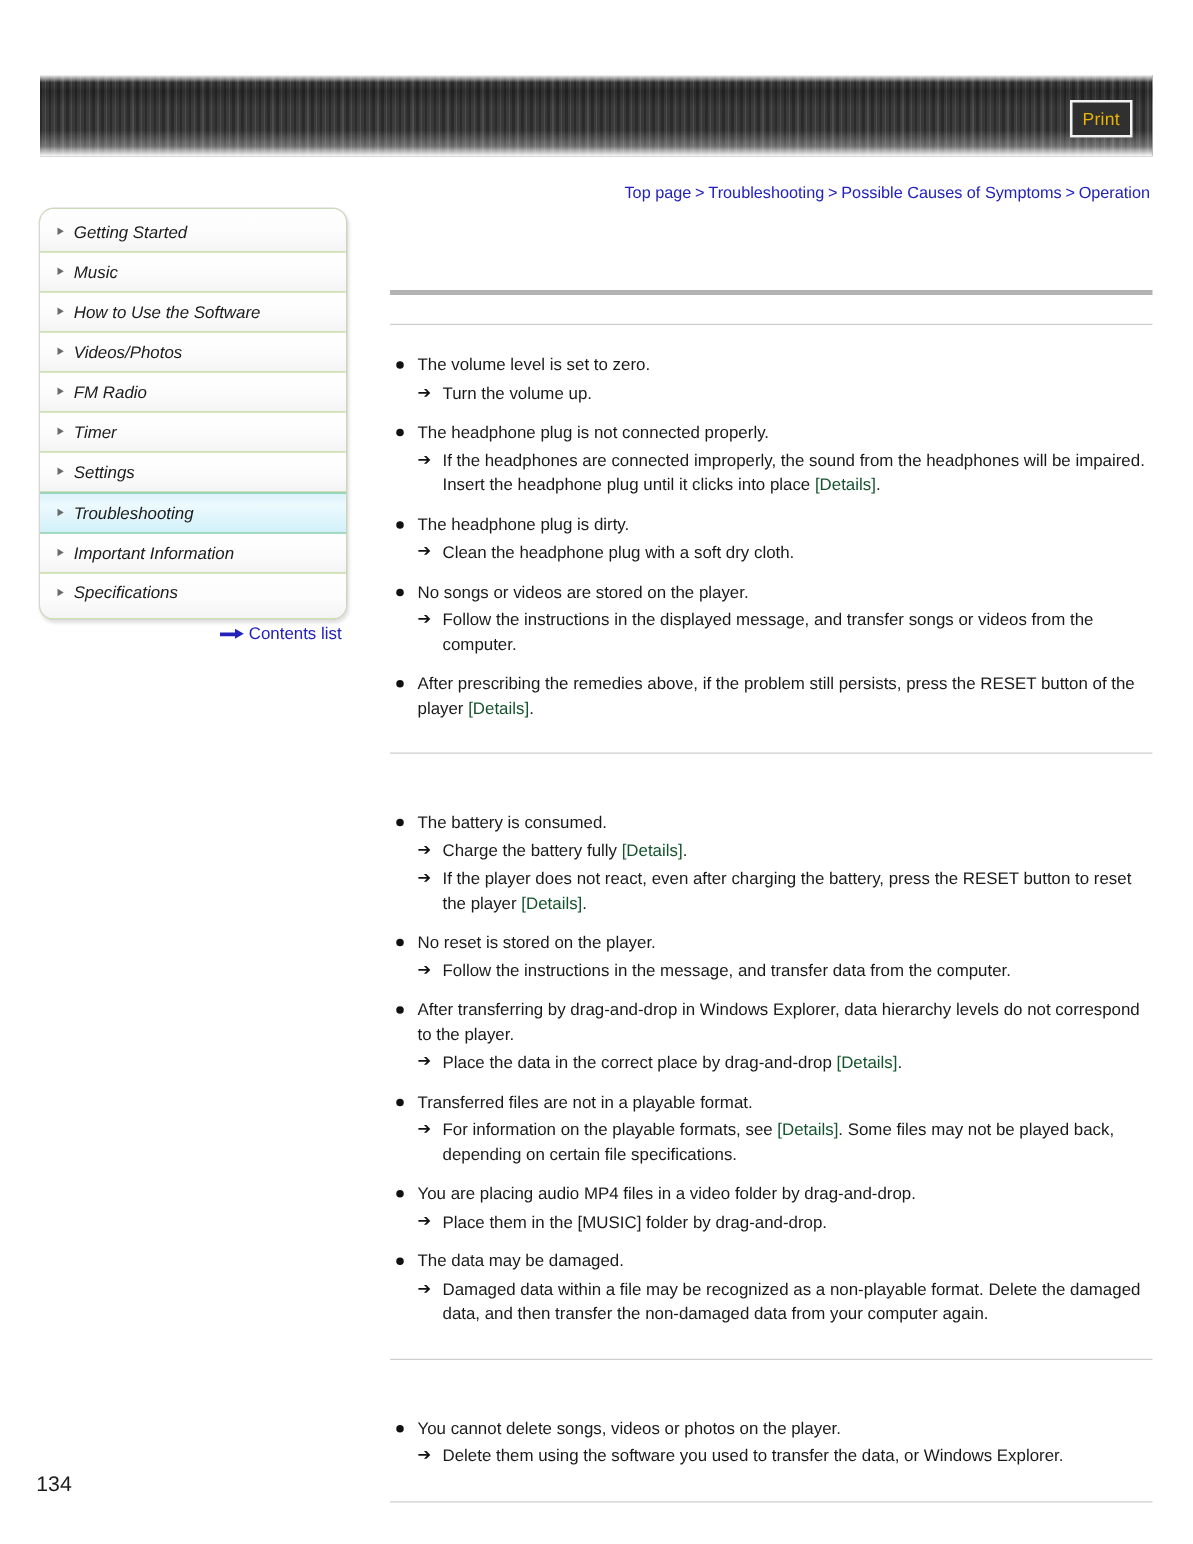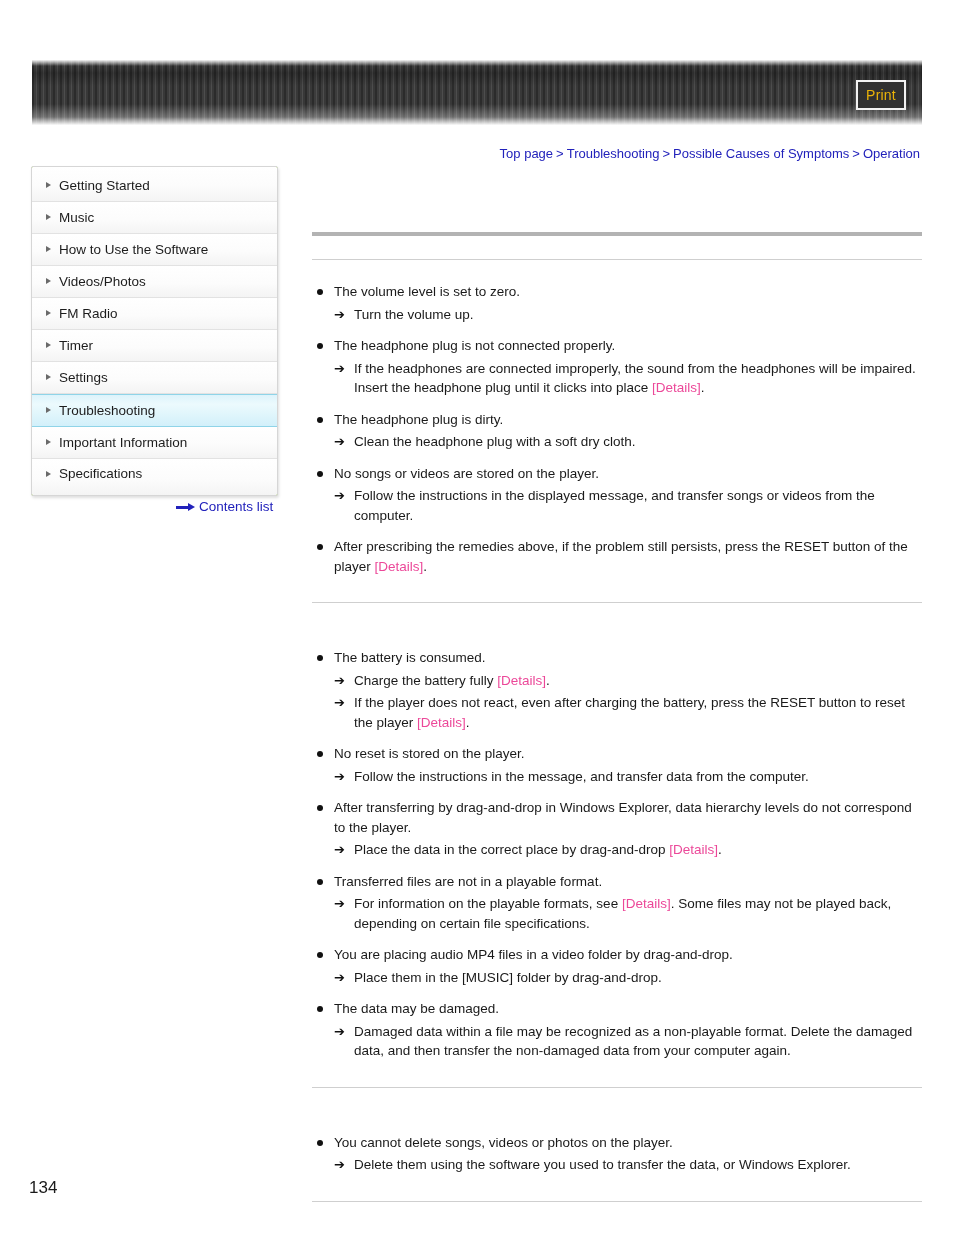--- a/index.html
+++ b/index.html
@@ -73,23 +73,24 @@
   }
 
   
   .sidebar {
     position: absolute;
     left: 31px;
     top: 166px;
     width: 245px;
     background: #84cc16;
     border: 1px solid #d6d6d6;
-    border-radius: 2px;
+    border-radius: 12px;
     box-shadow: 1px 2px 3px rgba(0,0,0,0.13);
     overflow: hidden;
+    font-style: italic;
   }
   .nav-item {
     position: relative;
     height: 31px;
     line-height: 31px;
     padding-left: 27px;
     font-size: 13.5px;
     color: #1c1c1c;
     border-bottom: 1px solid #e2e2e2;
     background: linear-gradient(to bottom, #ffffff 0%, #fcfcfc 55%, #f4f4f4 100%);
@@ -219,21 +220,21 @@
   ul.remedies > li > .rarrow {
     position: absolute;
     left: 0;
     top: 0;
     font-size: 13px;
     color: #111111;
     font-family: "DejaVu Sans", sans-serif;
     line-height: 19.5px;
   }
   .link {
-    color: #ec4899;
+    color: #14532d;
   }
   .sep-rule {
     height: 1px;
     background: #cfcfcf;
     margin: 26px 0 0 0;
   }
   .sec-body-gap { height: 22px; }
 
   .page-number {
     position: absolute;

